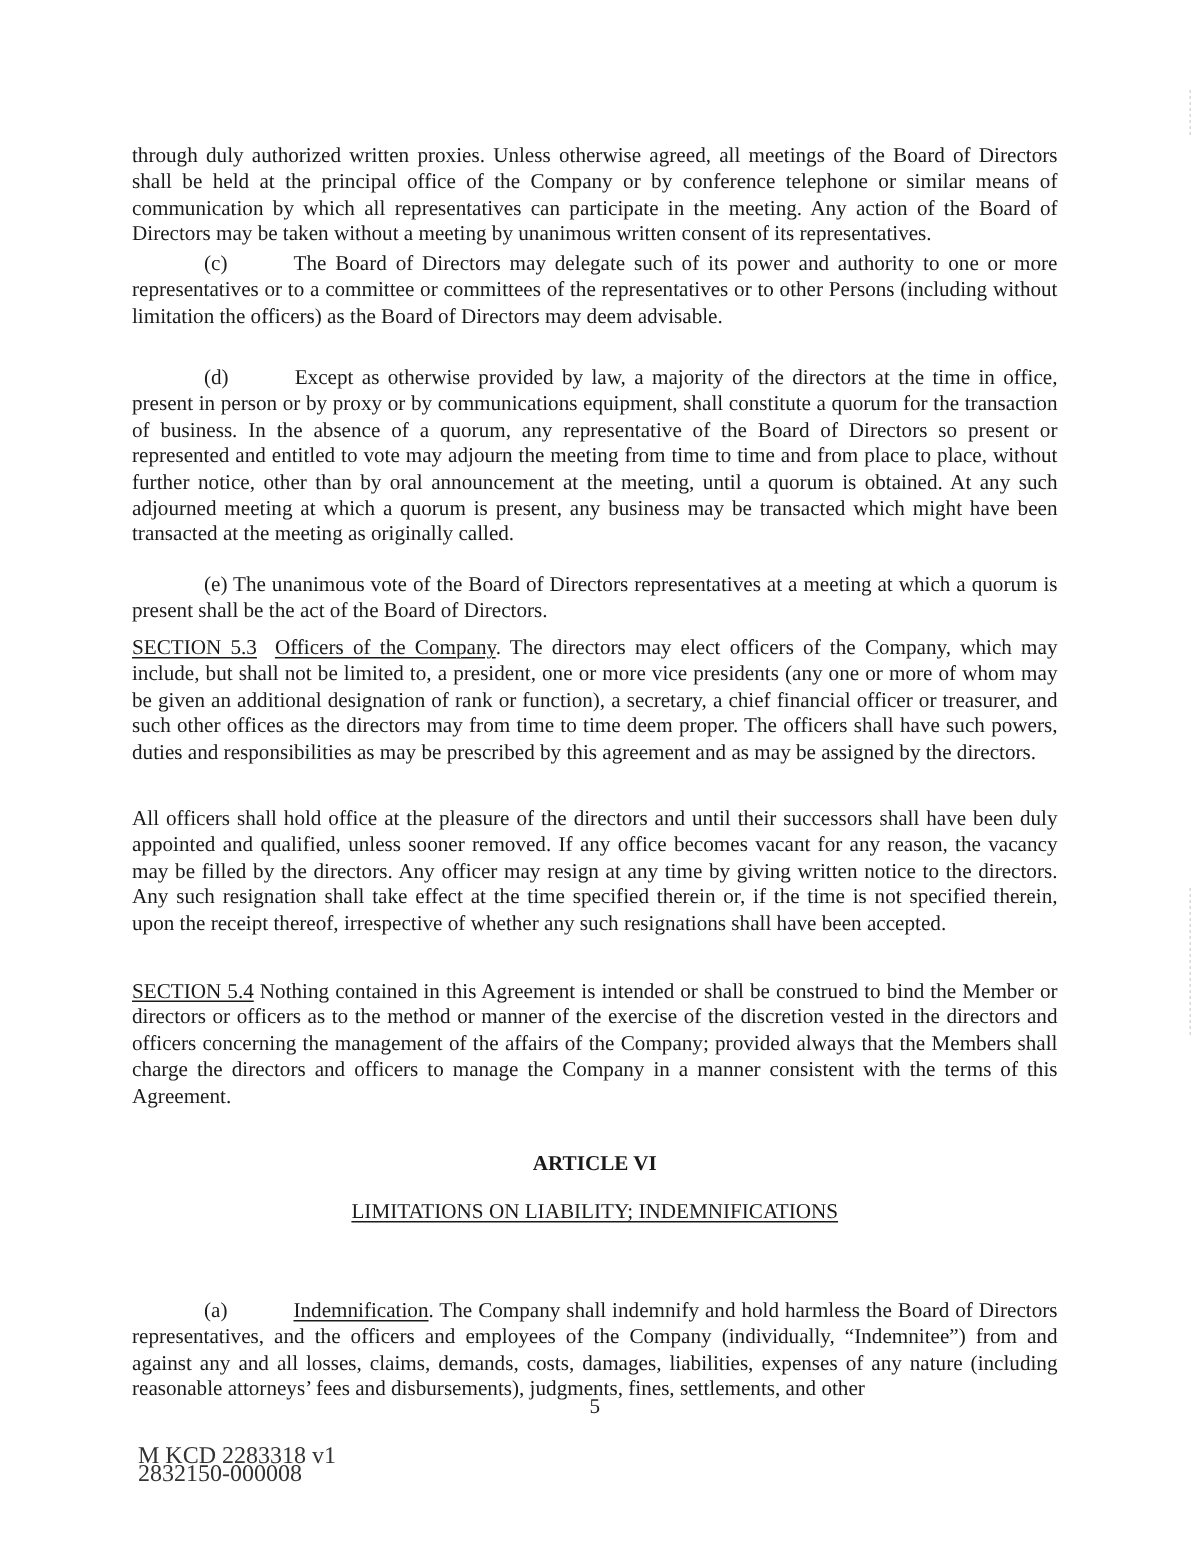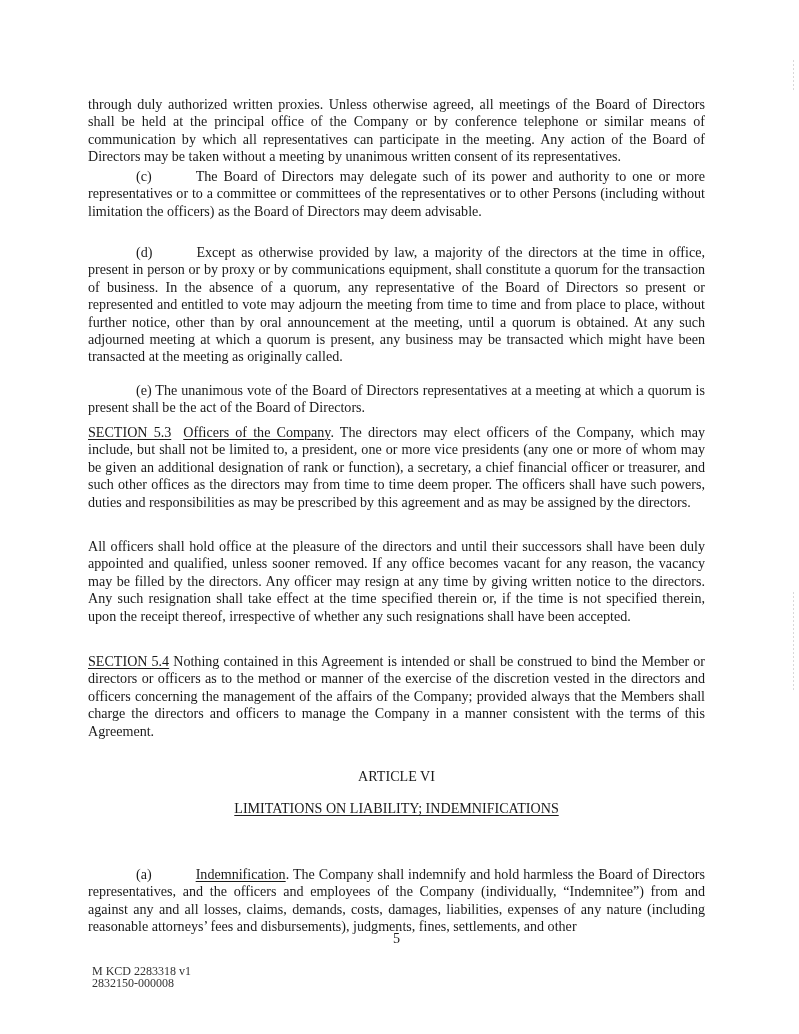--- a/index.html
+++ b/index.html
@@ -35,35 +35,35 @@
     .u { text-decoration: underline; text-underline-offset: 2px; text-decoration-thickness: 1px; }
     .center {
       position: absolute;
       left: 88px;
       width: 617px;
       text-align: center;
       font-size: 14.1px;
       line-height: 17.4px;
       margin: 0;
     }
-    .bold { font-weight: normal; }
+    .bold { font-weight: bold; }
     .page-number {
       position: absolute;
       left: 88px;
       width: 617px;
       top: 930px;
       text-align: center;
       font-size: 14.1px;
       line-height: 17px;
     }
     .footer {
       position: absolute;
       left: 92px;
       top: 965px;
-      font-size: 12px;
+      font-size: 16px;
       line-height: 12px;
       color: #333;
     }
     .scan-mark {
       position: absolute;
       left: 793px;
       width: 1px;
       background: repeating-linear-gradient(to bottom, #c8c8c8 0 2px, transparent 2px 4px);
       opacity: 0.7;
     }

